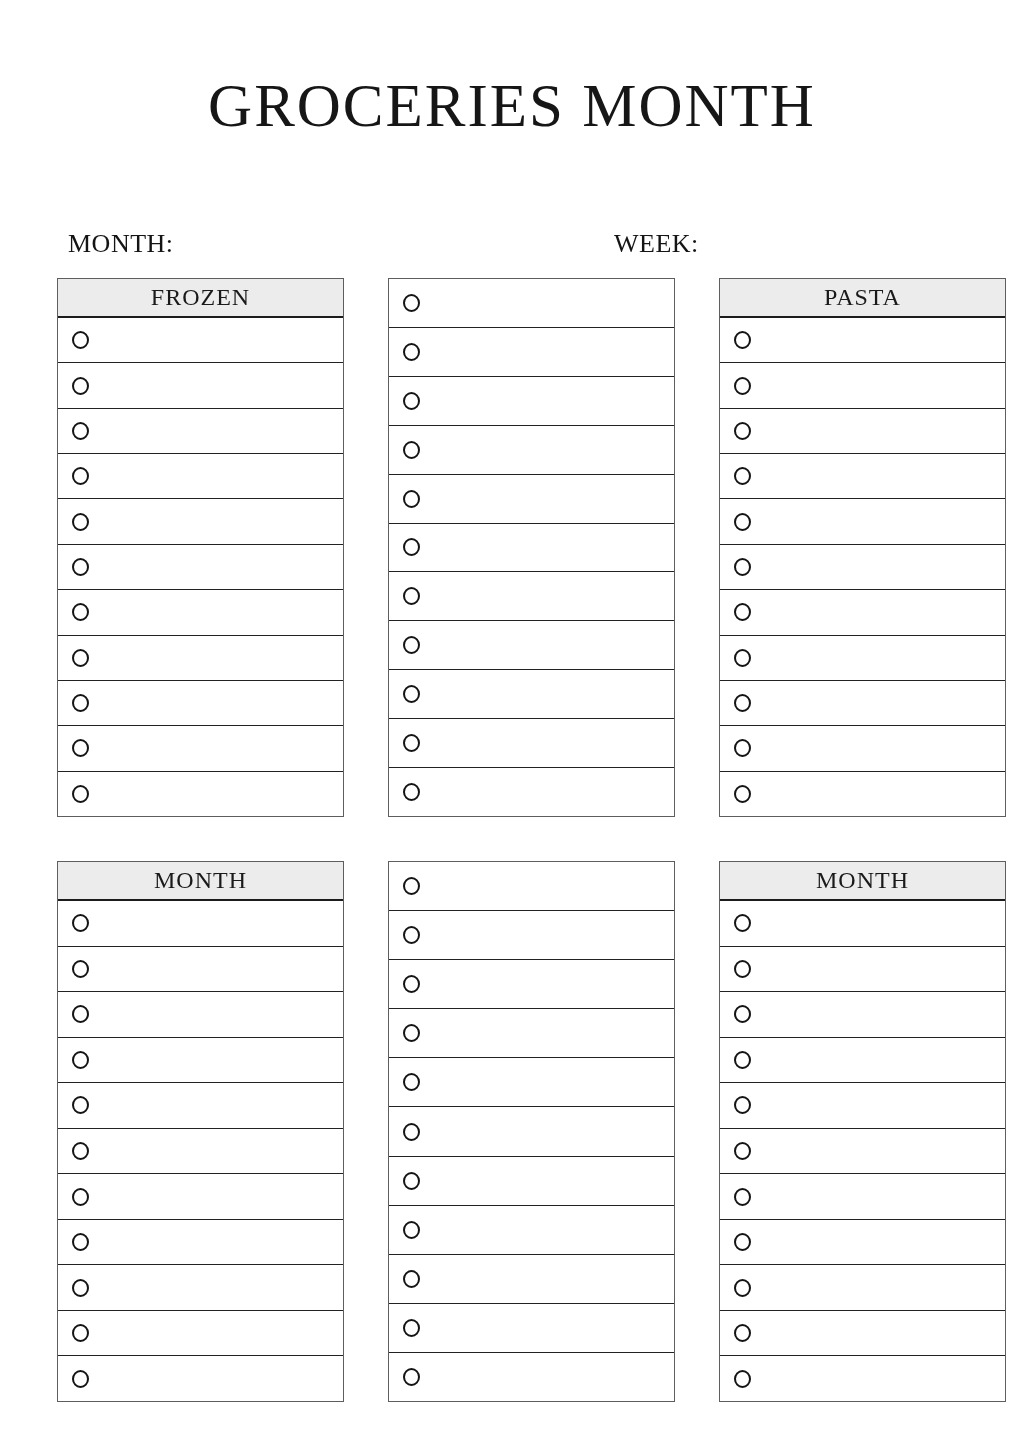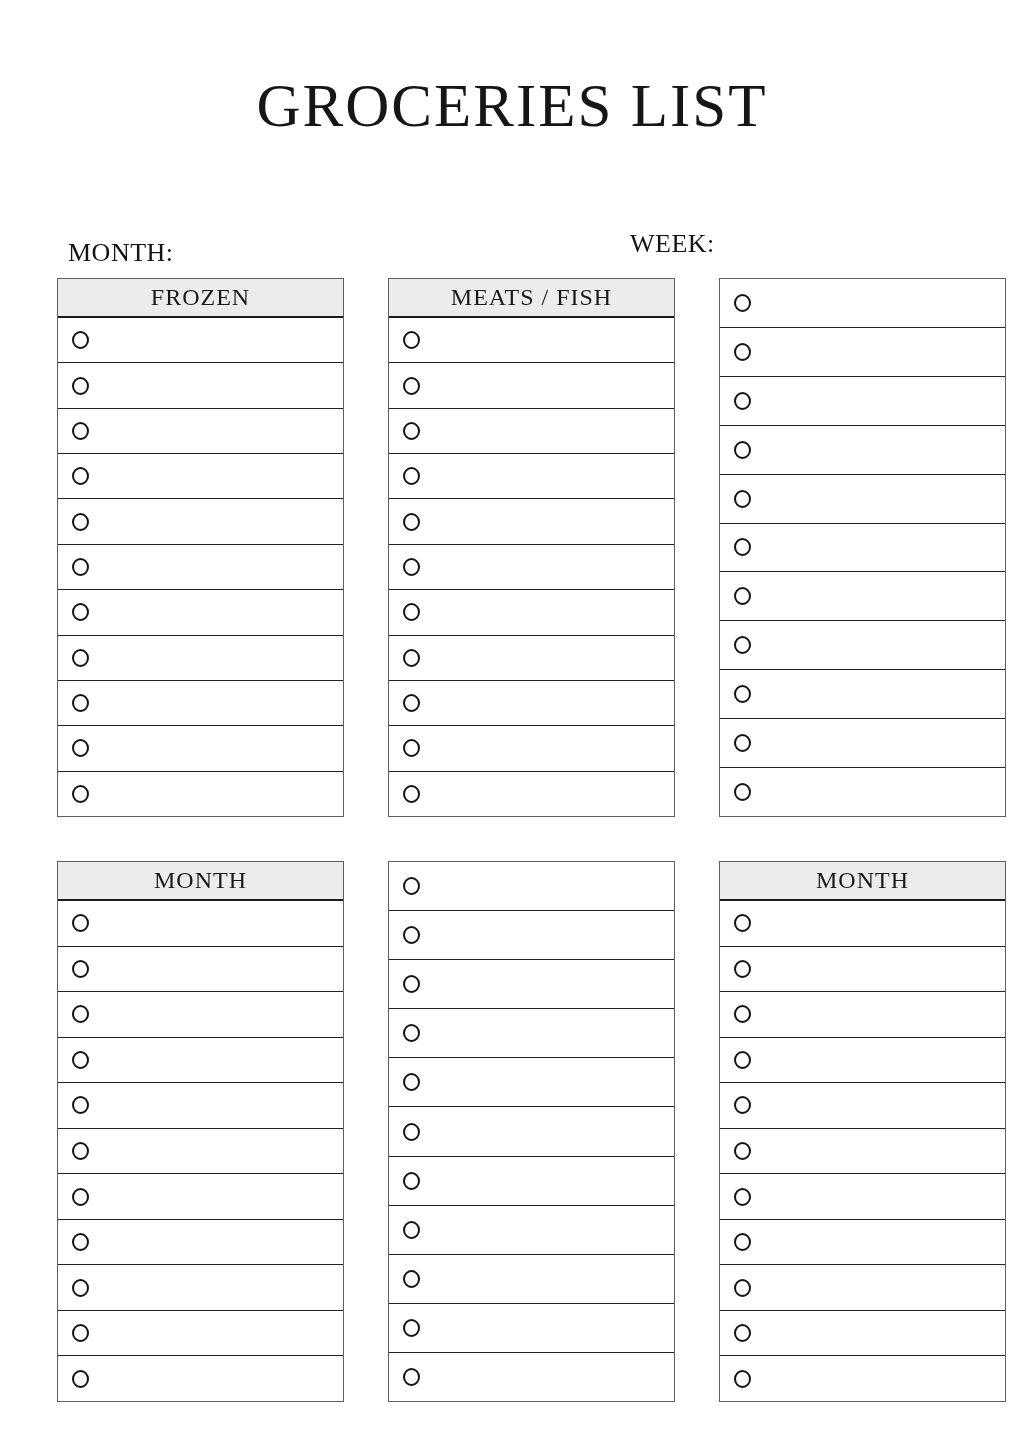--- a/index.html
+++ b/index.html
@@ -26,22 +26,22 @@
     white-space: nowrap;
   }
   .field-label {
     position: absolute;
     top: 229px;
     font-size: 26px;
     letter-spacing: 0.5px;
     color: #141414;
     white-space: nowrap;
   }
-  .month-label { left: 68px; margin-top: 9px; }
-  .week-label  { left: 630px; }
+  .month-label { left: 68px; }
+  .week-label  { left: 614px; }
   .category-grid {
     position: absolute;
     top: 278px;
     left: 57px;
     display: grid;
     grid-template-columns: repeat(3, 287px);
     grid-template-rows: 539px 541px;
     column-gap: 25px;
     row-gap: 39px;
     gap: 44px;
@@ -86,21 +86,21 @@
     margin-left: 12px;
     font-size: 20px;
     color: #1a1a1a;
     white-space: nowrap;
   }
 </style>
 </head>
 <body>
 
 <div class="page">
-  <div class="page-title">GROCERIES LIST</div>
+  <div class="page-title">GROCERIES MONTH</div>
 
   <div class="field-label month-label">MONTH:</div>
   <div class="field-label week-label">WEEK:</div>
 
   <div class="category-grid">
       <div class="category-box">
         <div class="category-header">FROZEN</div>
         <div class="grocery-item-row">
           <span class="checkbox-circle"></span>
           <span class="item-text"></span>
@@ -140,67 +140,67 @@
         <div class="grocery-item-row">
           <span class="checkbox-circle"></span>
           <span class="item-text"></span>
         </div>
         <div class="grocery-item-row">
           <span class="checkbox-circle"></span>
           <span class="item-text"></span>
         </div>
       </div>
       <div class="category-box">
-        <div class="category-header">MEATS / FISH</div>
-        <div class="grocery-item-row">
-          <span class="checkbox-circle"></span>
-          <span class="item-text"></span>
-        </div>
-        <div class="grocery-item-row">
-          <span class="checkbox-circle"></span>
-          <span class="item-text"></span>
-        </div>
-        <div class="grocery-item-row">
-          <span class="checkbox-circle"></span>
-          <span class="item-text"></span>
-        </div>
-        <div class="grocery-item-row">
-          <span class="checkbox-circle"></span>
-          <span class="item-text"></span>
-        </div>
-        <div class="grocery-item-row">
-          <span class="checkbox-circle"></span>
-          <span class="item-text"></span>
-        </div>
-        <div class="grocery-item-row">
-          <span class="checkbox-circle"></span>
-          <span class="item-text"></span>
-        </div>
-        <div class="grocery-item-row">
-          <span class="checkbox-circle"></span>
-          <span class="item-text"></span>
-        </div>
-        <div class="grocery-item-row">
-          <span class="checkbox-circle"></span>
-          <span class="item-text"></span>
-        </div>
-        <div class="grocery-item-row">
-          <span class="checkbox-circle"></span>
-          <span class="item-text"></span>
-        </div>
-        <div class="grocery-item-row">
-          <span class="checkbox-circle"></span>
-          <span class="item-text"></span>
-        </div>
-        <div class="grocery-item-row">
-          <span class="checkbox-circle"></span>
-          <span class="item-text"></span>
-        </div>
-      </div>
-      <div class="category-box">
+        <div class="grocery-item-row">
+          <span class="checkbox-circle"></span>
+          <span class="item-text"></span>
+        </div>
+        <div class="grocery-item-row">
+          <span class="checkbox-circle"></span>
+          <span class="item-text"></span>
+        </div>
+        <div class="grocery-item-row">
+          <span class="checkbox-circle"></span>
+          <span class="item-text"></span>
+        </div>
+        <div class="grocery-item-row">
+          <span class="checkbox-circle"></span>
+          <span class="item-text"></span>
+        </div>
+        <div class="grocery-item-row">
+          <span class="checkbox-circle"></span>
+          <span class="item-text"></span>
+        </div>
+        <div class="grocery-item-row">
+          <span class="checkbox-circle"></span>
+          <span class="item-text"></span>
+        </div>
+        <div class="grocery-item-row">
+          <span class="checkbox-circle"></span>
+          <span class="item-text"></span>
+        </div>
+        <div class="grocery-item-row">
+          <span class="checkbox-circle"></span>
+          <span class="item-text"></span>
+        </div>
+        <div class="grocery-item-row">
+          <span class="checkbox-circle"></span>
+          <span class="item-text"></span>
+        </div>
+        <div class="grocery-item-row">
+          <span class="checkbox-circle"></span>
+          <span class="item-text"></span>
+        </div>
+        <div class="grocery-item-row">
+          <span class="checkbox-circle"></span>
+          <span class="item-text"></span>
+        </div>
+      </div>
+      <div class="category-box">
+        <div class="category-header">PASTA</div>
         <div class="grocery-item-row">
           <span class="checkbox-circle"></span>
           <span class="item-text"></span>
         </div>
         <div class="grocery-item-row">
           <span class="checkbox-circle"></span>
           <span class="item-text"></span>
         </div>
         <div class="grocery-item-row">
           <span class="checkbox-circle"></span>

